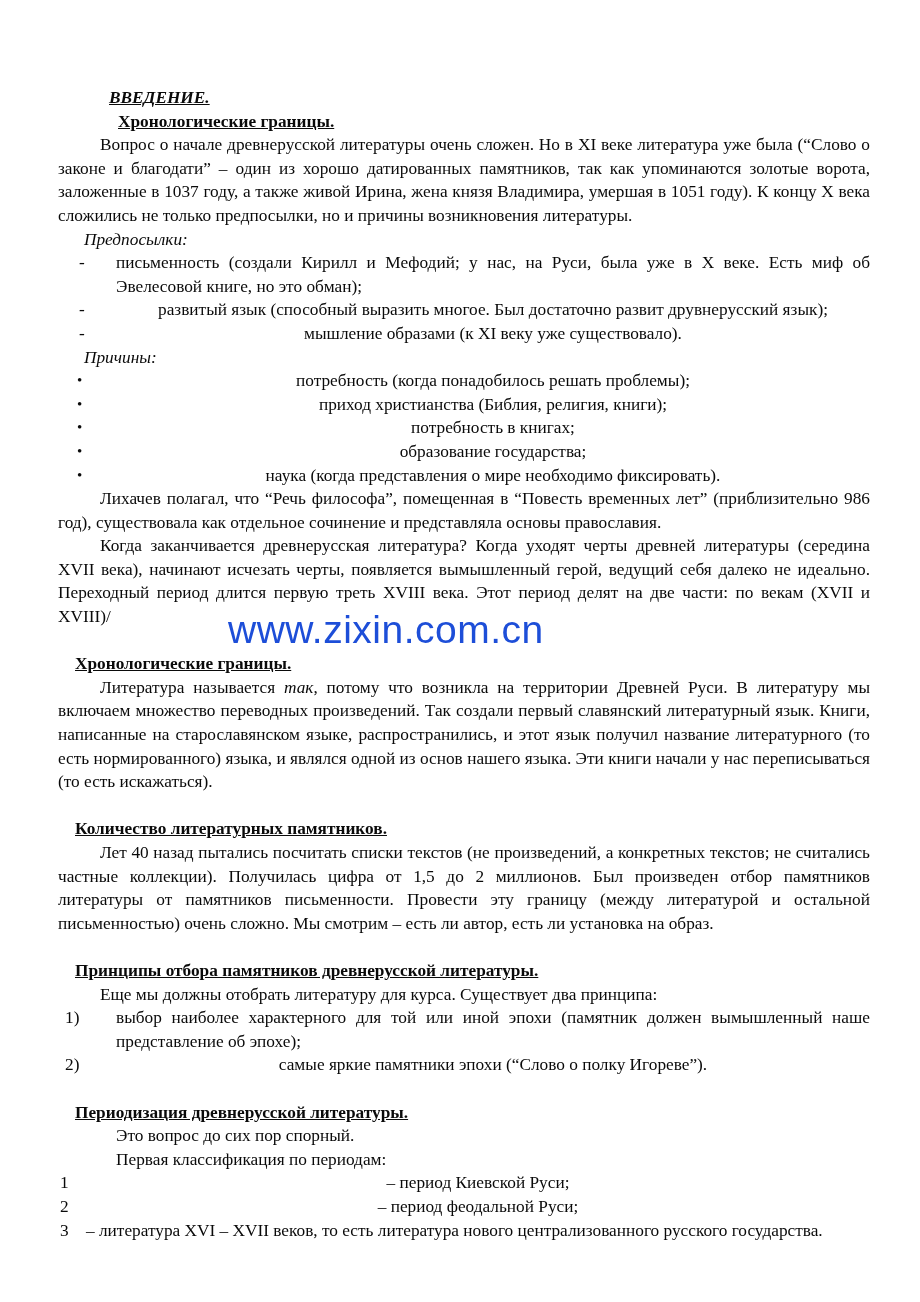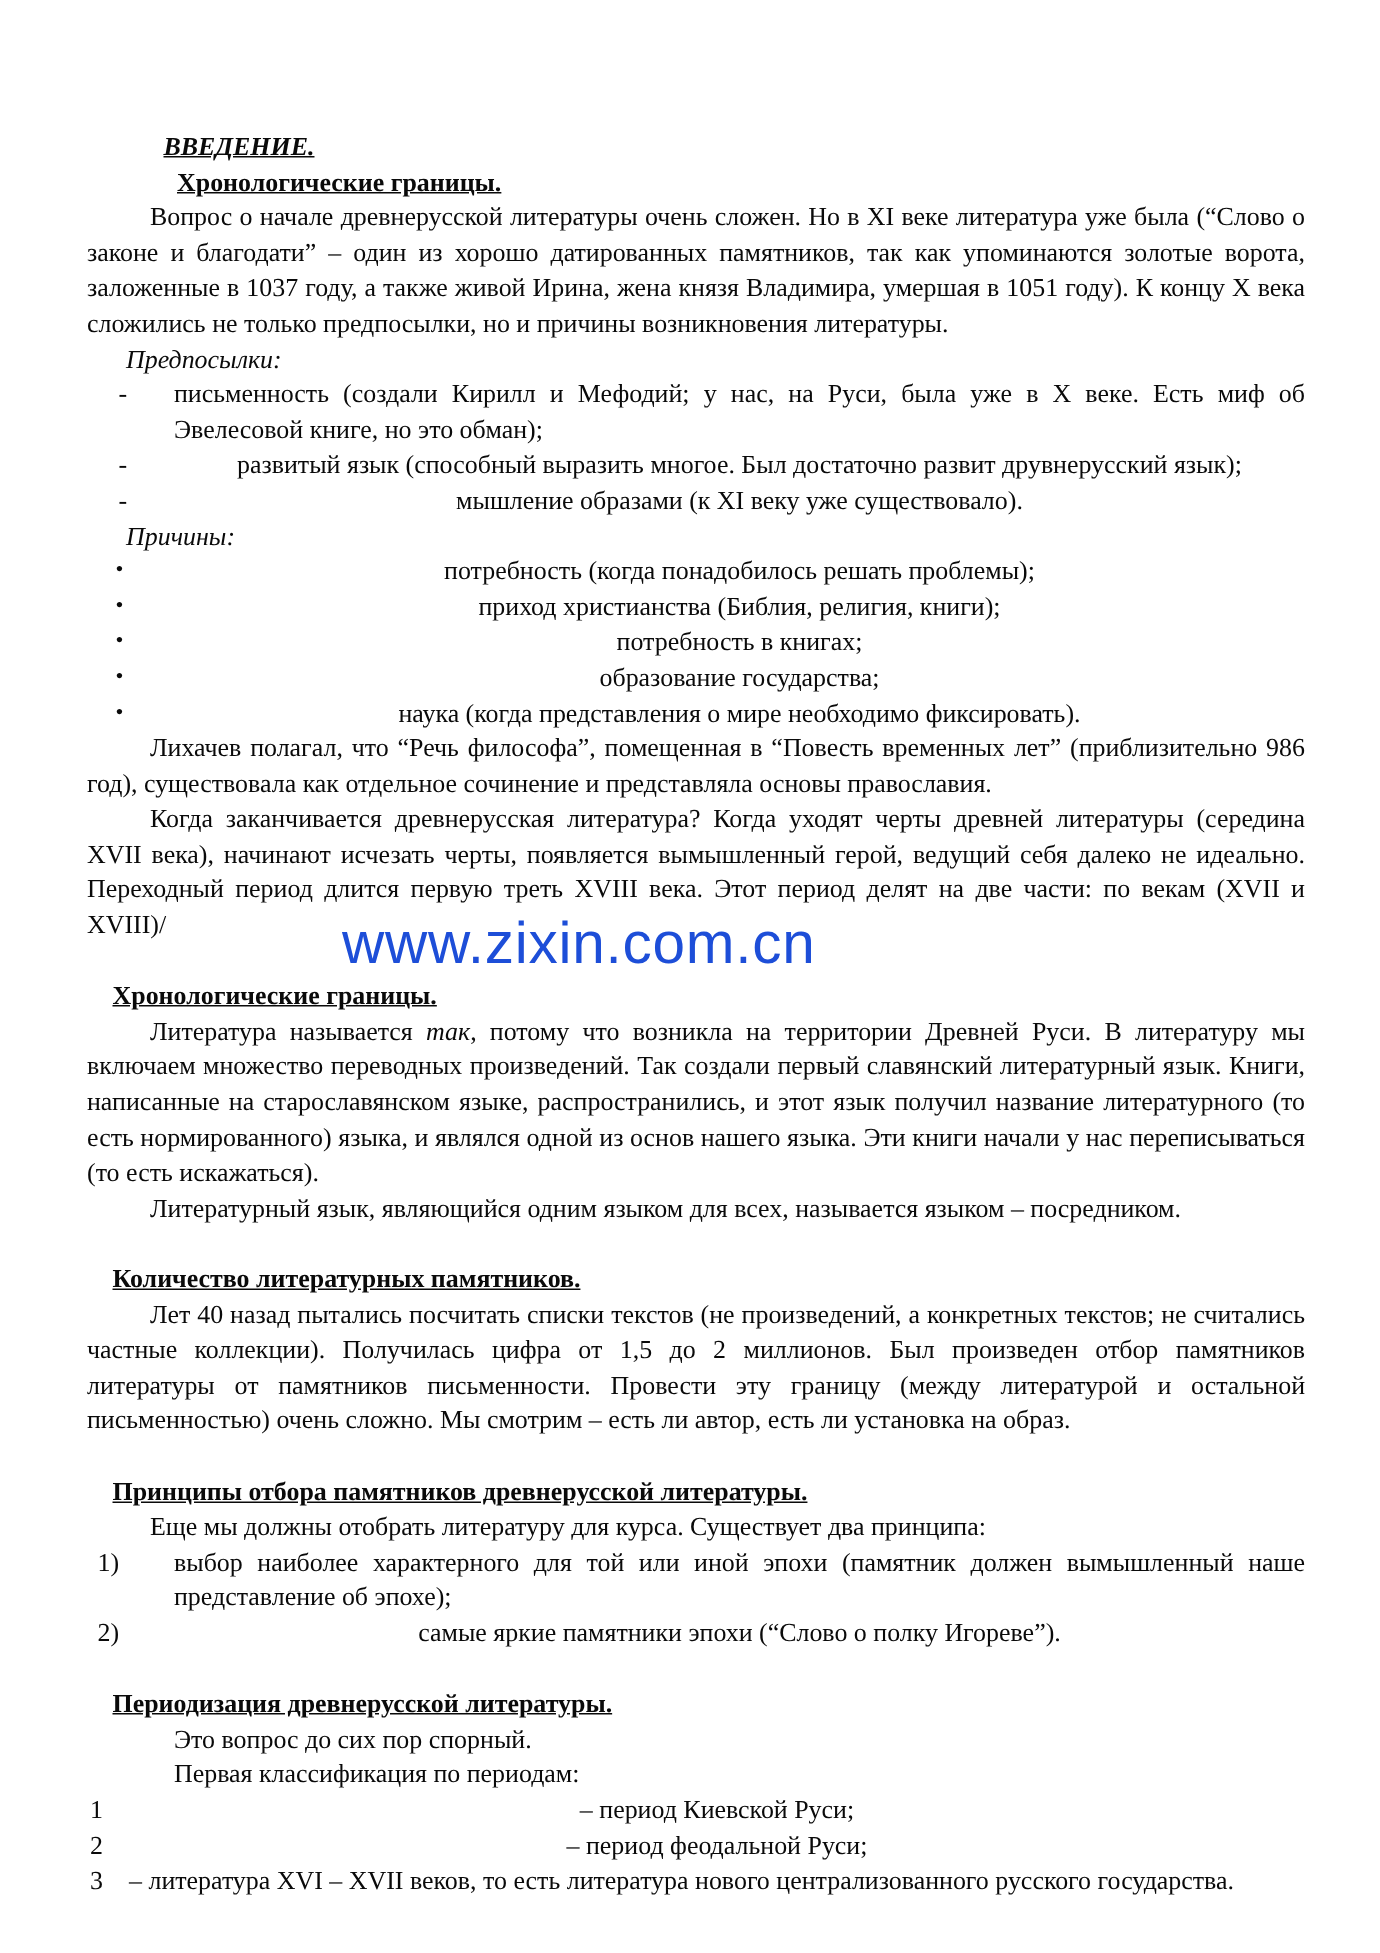--- a/index.html
+++ b/index.html
@@ -166,21 +166,20 @@
 
     <p class="ind just">Когда заканчивается древнерусская литература? Когда уходят черты древней литературы (середина XVII века), начинают исчезать черты, появляется вымышленный герой, ведущий себя далеко не идеально. Переходный период длится первую треть XVIII века. Этот период делят на две части: по векам (XVII и XVIII)/</p>
 
 
     <div class="blank"></div>
 
     <p class="h-sec">Хронологические границы.</p>
 
     <p class="ind just"><span>Литература называется </span><em class="i">так</em><span>, потому что возникла на территории Древней Руси. В литературу мы включаем множество переводных произведений. Так создали первый славянский литературный язык. Книги, написанные на старославянском языке, распространились, и этот язык получил название литературного (то есть нормированного) языка, и являлся одной из основ нашего языка. Эти книги начали у нас переписываться (то есть искажаться).</span></p>
 
-    <p class="ind just">Литературный язык, являющийся одним языком для всех, называется языком – посредником.</p>
 
     <div class="blank"></div>
 
     <p class="h-sec">Количество литературных памятников.</p>
 
     <p class="ind just">Лет 40 назад пытались посчитать списки текстов (не произведений, а конкретных текстов; не считались частные коллекции). Получилась цифра от 1,5 до 2 миллионов. Был произведен отбор памятников литературы от памятников письменности. Провести эту границу (между литературой и остальной письменностью) очень сложно. Мы смотрим – есть ли автор, есть ли установка на образ.</p>
 
     <div class="blank"></div>
 
     <p class="h-sec">Принципы отбора памятников древнерусской литературы.</p>

